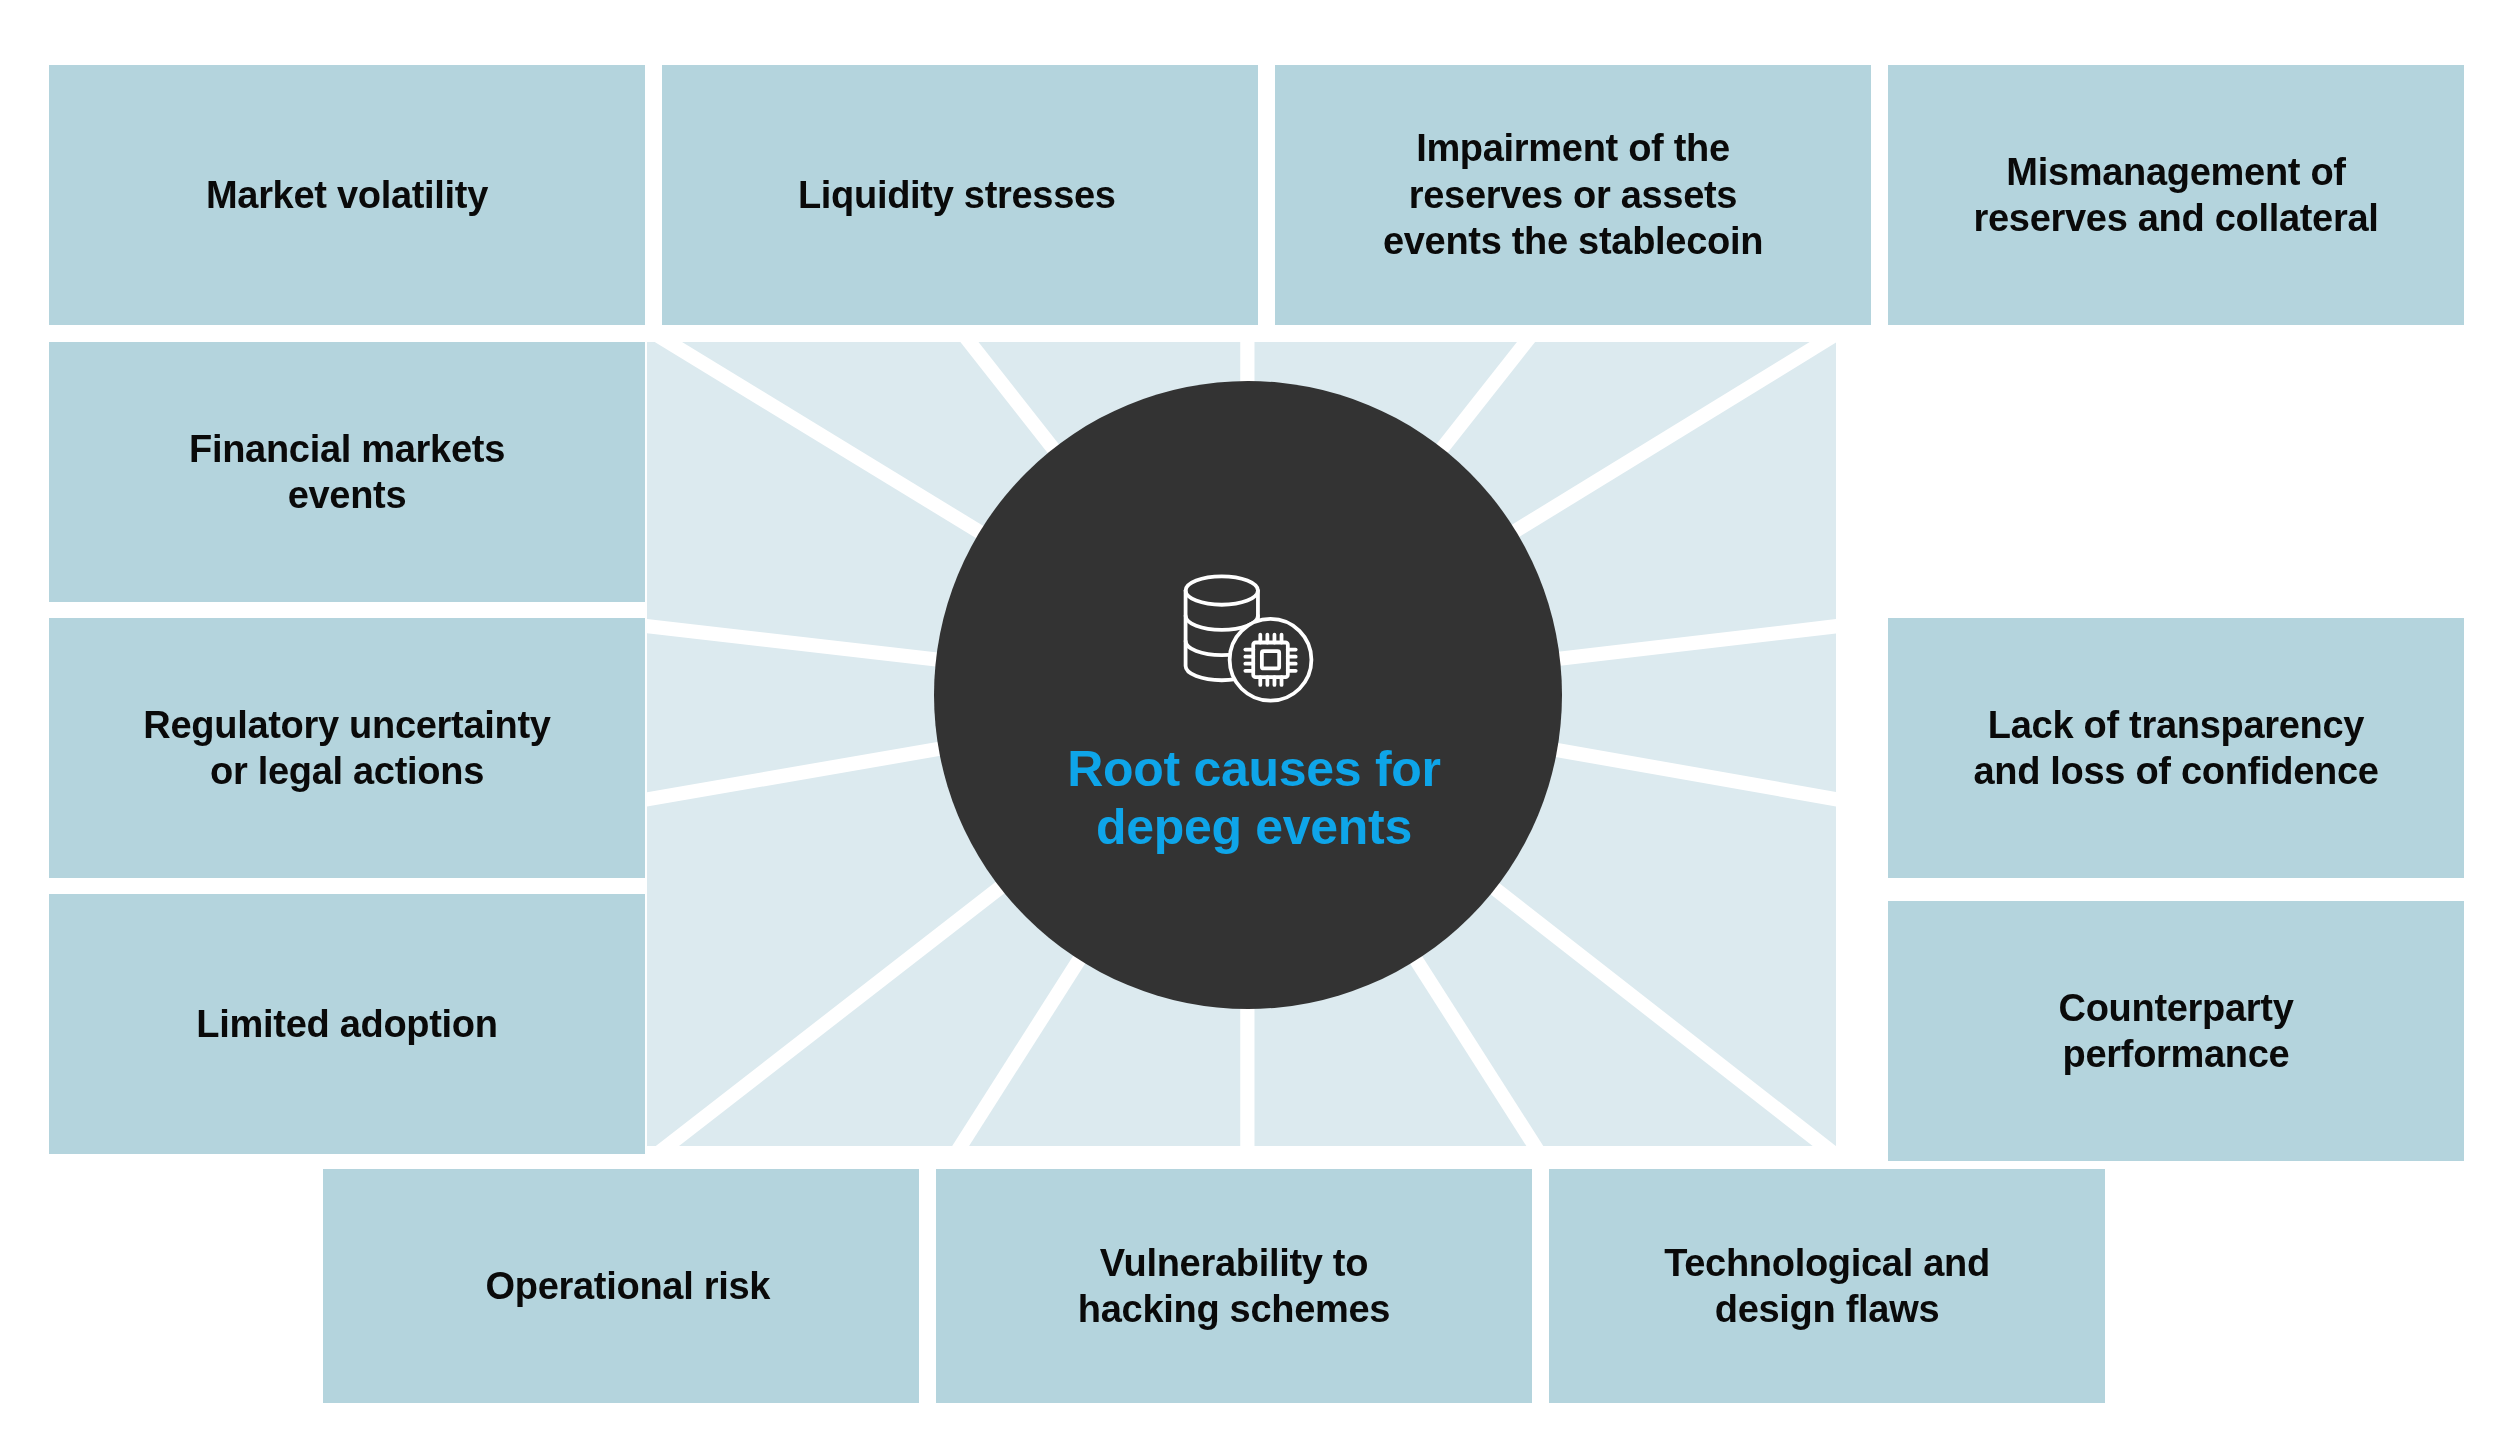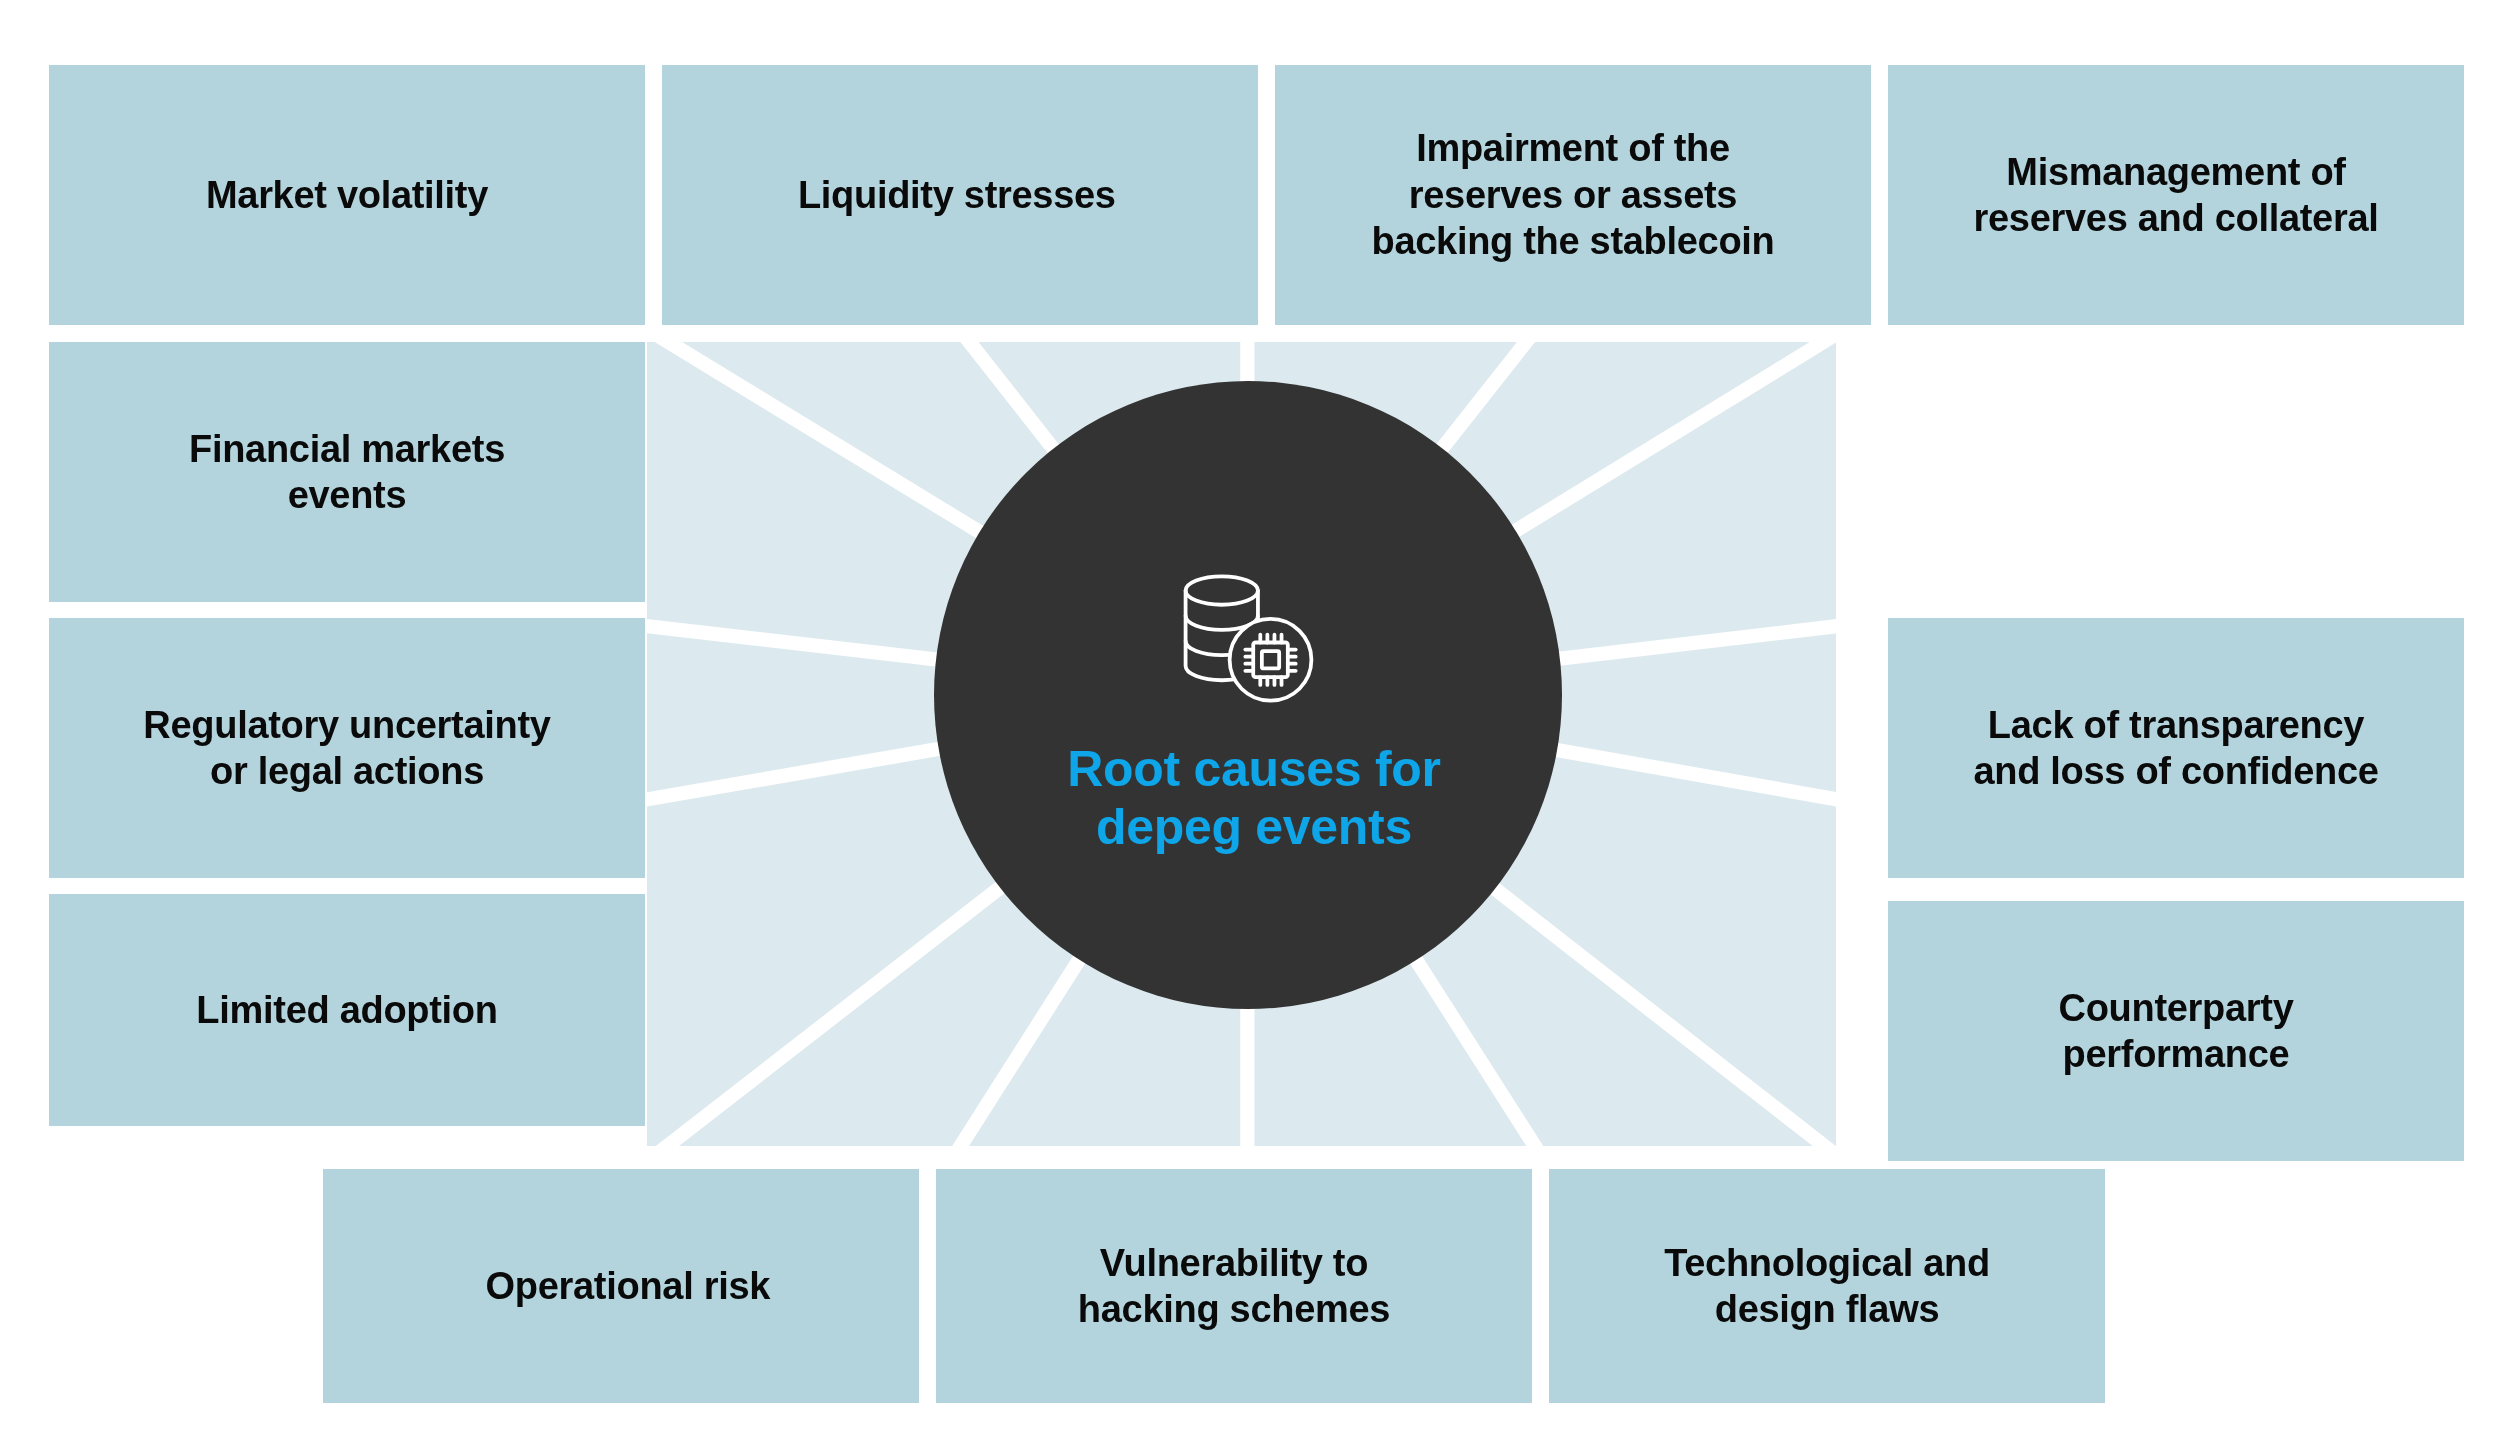--- a/index.html
+++ b/index.html
@@ -97,21 +97,21 @@
 
   
   .t1 { left: 49px;   top: 65px; width: 596px;  height: 260px; }
   .t2 { left: 662px;  top: 65px; width: 596px;  height: 260px; padding-left: 12px; }
   .t3 { left: 1275px; top: 65px; width: 596px;  height: 260px; }
   .t4 { left: 1888px; top: 65px; width: 576px;  height: 260px; }
 
   
   .l1 { left: 49px; top: 342px;  width: 596px; height: 260px; }
   .l2 { left: 49px; top: 618px;  width: 596px; height: 260px; }
-  .l3 { left: 49px; top: 894px; width: 596px; height: 232px; }
+  .l3 { left: 49px; top: 894px; width: 596px; height: 260px; }
 
   
   .r1 { left: 1888px; top: 342px;  width: 576px; height: 260px; }
   .r2 { left: 1888px; top: 618px;  width: 576px; height: 260px; }
   .r3 { left: 1888px; top: 901px; width: 576px; height: 260px; }
 
   
   .b1 { left: 323px;  top: 1169px; width: 596px; height: 234px; padding-left: 32px; }
   .b2 { left: 936px; top: 1169px; width: 596px; height: 234px; }
   .b3 { left: 1549px; top: 1169px; width: 556px; height: 234px; }
@@ -184,21 +184,21 @@
 
   <div class="node t1">
     <div class="node-label">Market volatility</div>
   </div>
   <div class="node t2">
     <div class="node-label">Liquidity stresses</div>
   </div>
   <div class="node t3">
     <div class="node-label">Impairment of the
 reserves or assets
-backing the stablecoin</div>
+events the stablecoin</div>
   </div>
   <div class="node t4">
     <div class="node-label">Mismanagement of
 reserves and collateral</div>
   </div>
 
   <div class="node l1">
     <div class="node-label">Financial markets
 events</div>
   </div>

